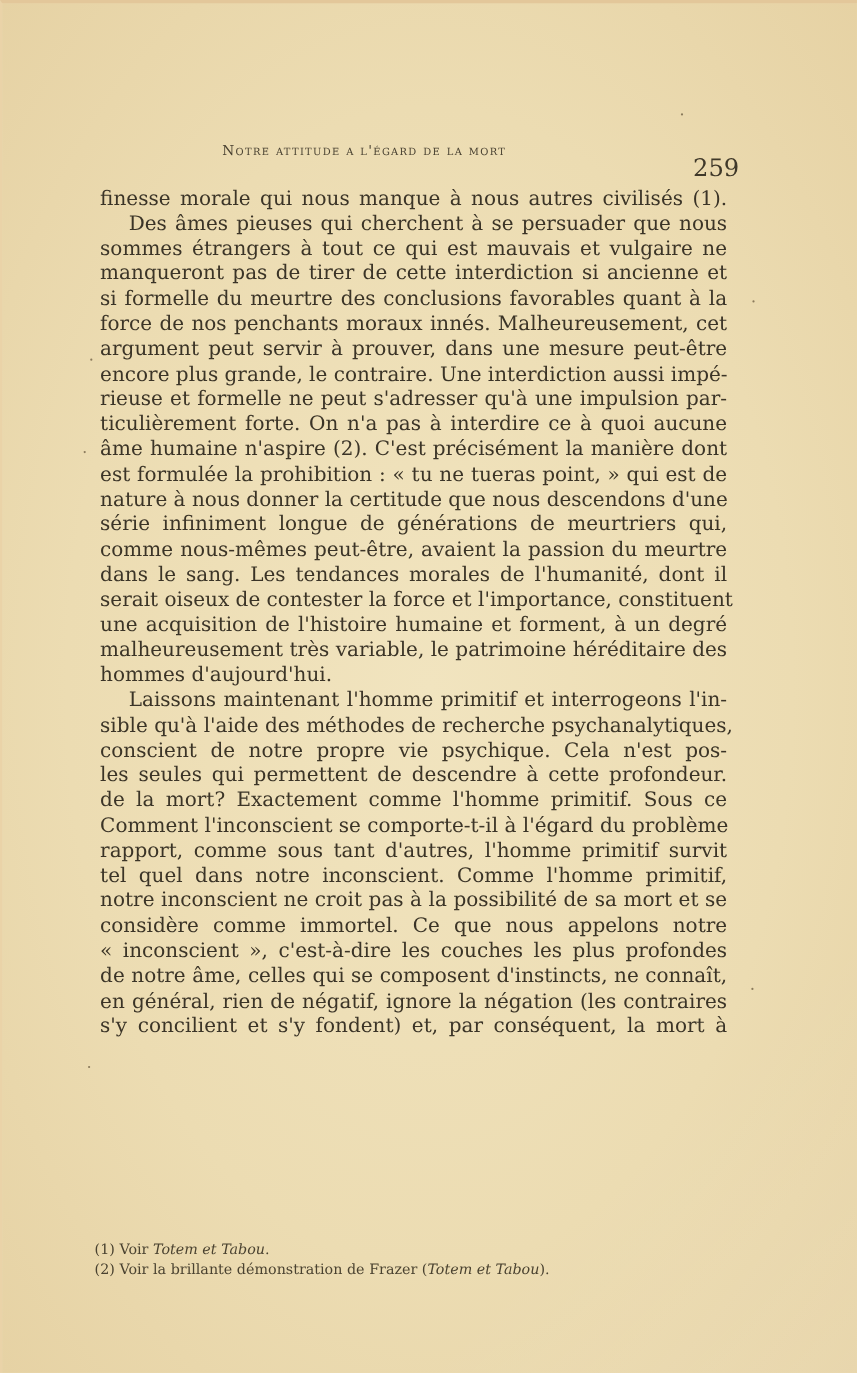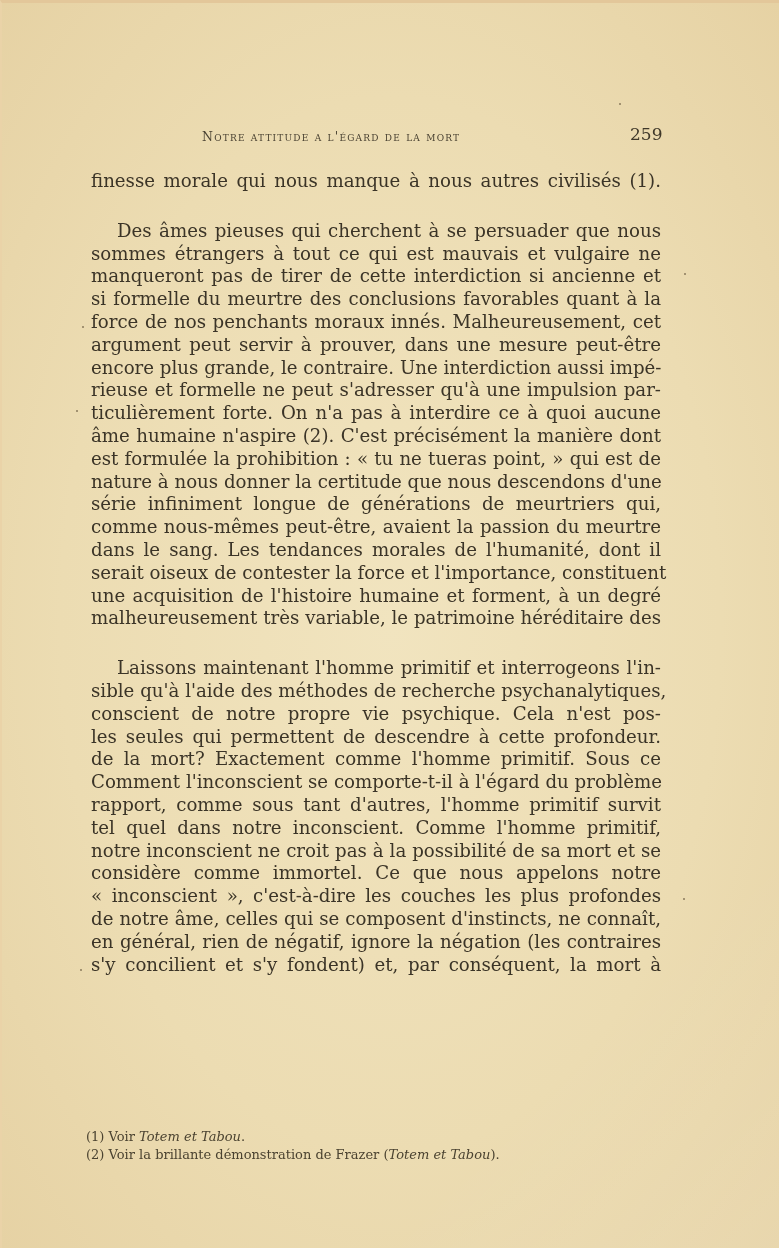--- a/index.html
+++ b/index.html
@@ -31,42 +31,41 @@
       top: 126px;
       left: 200px;
       width: 460px;
       font-size: 12.5px;
       letter-spacing: 1.2px;
       font-variant: small-caps;
       color: #4a4232;
     }
     .page-number {
       position: absolute;
-      top: 121px;
+      top: 138px;
       left: 628px;
-      font-size: 17px;
+      font-size: 22px;
       color: #3f3829;
     }
     .body-text {
       position: absolute;
       top: 167px;
       left: 89px;
       width: 570px;
       font-size: 18.2px;
     }
     .line {
       height: 22.8px;
       line-height: 22.8px;
       white-space: nowrap;
       text-align: justify;
       text-align-last: justify;
     }
     .line.indent {
       padding-left: 26px;
-      margin-top: 27px;
     }
     .line.last {
       text-align-last: left;
     }
     .footnotes {
       position: absolute;
       top: 1125px;
       left: 84px;
       width: 600px;
       font-size: 13px;
@@ -109,20 +108,21 @@
     <div class="line">ticulièrement forte. On n'a pas à interdire ce à quoi aucune</div>
     <div class="line">âme humaine n'aspire (2). C'est précisément la manière dont</div>
     <div class="line">est formulée la prohibition : « tu ne tueras point, » qui est de</div>
     <div class="line">nature à nous donner la certitude que nous descendons d'une</div>
     <div class="line">série infiniment longue de générations de meurtriers qui,</div>
     <div class="line">comme nous-mêmes peut-être, avaient la passion du meurtre</div>
     <div class="line">dans le sang. Les tendances morales de l'humanité, dont il</div>
     <div class="line">serait oiseux de contester la force et l'importance, constituent</div>
     <div class="line">une acquisition de l'histoire humaine et forment, à un degré</div>
     <div class="line">malheureusement très variable, le patrimoine héréditaire des</div>
+    <div class="line last">hommes d'aujourd'hui.</div>
     <div class="line indent">Laissons maintenant l'homme primitif et interrogeons l'in-</div>
     <div class="line">sible qu'à l'aide des méthodes de recherche psychanalytiques,</div>
     <div class="line">conscient de notre propre vie psychique. Cela n'est pos-</div>
     <div class="line">les seules qui permettent de descendre à cette profondeur.</div>
     <div class="line">de la mort? Exactement comme l'homme primitif. Sous ce</div>
     <div class="line">Comment l'inconscient se comporte-t-il à l'égard du problème</div>
     <div class="line">rapport, comme sous tant d'autres, l'homme primitif survit</div>
     <div class="line">tel quel dans notre inconscient. Comme l'homme primitif,</div>
     <div class="line">notre inconscient ne croit pas à la possibilité de sa mort et se</div>
     <div class="line">considère comme immortel. Ce que nous appelons notre</div>

